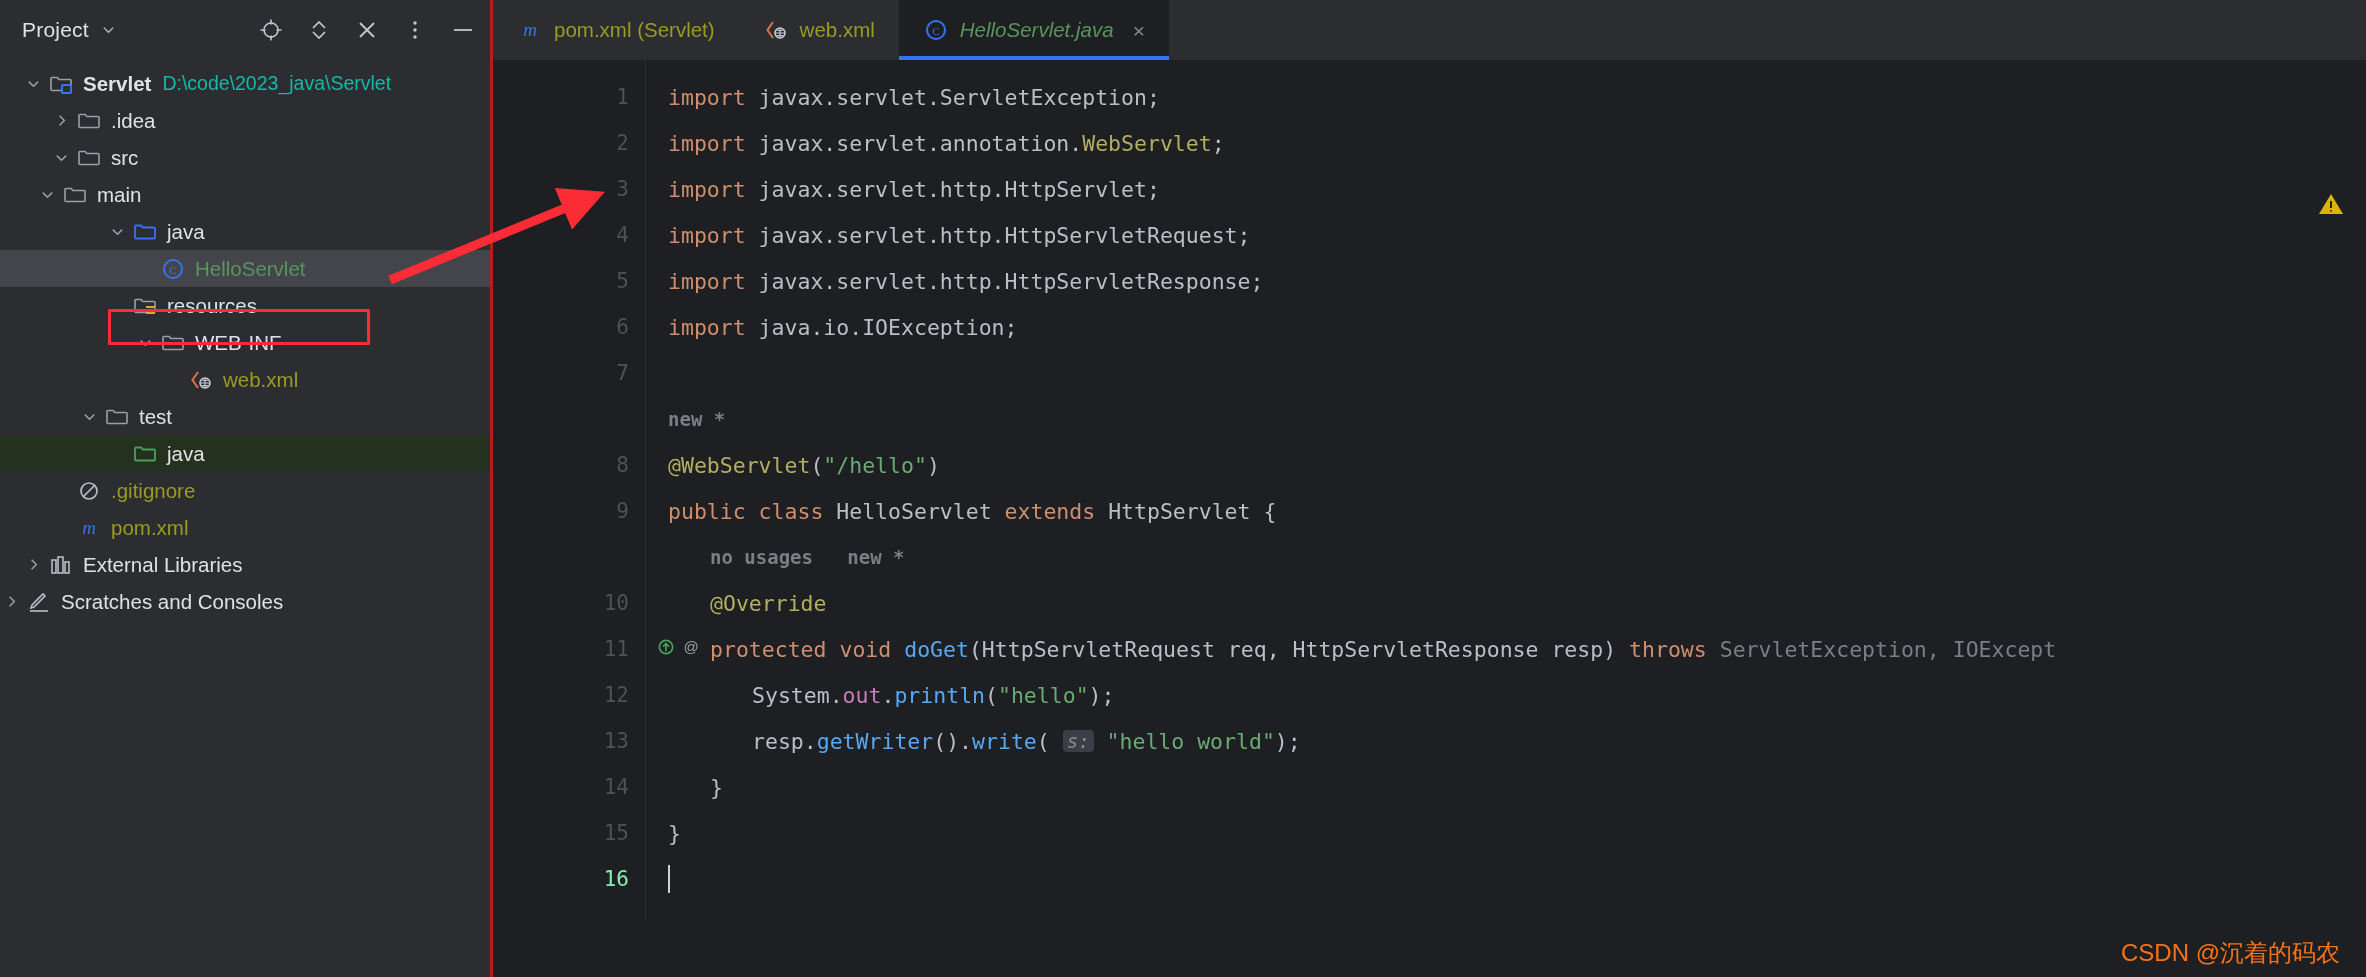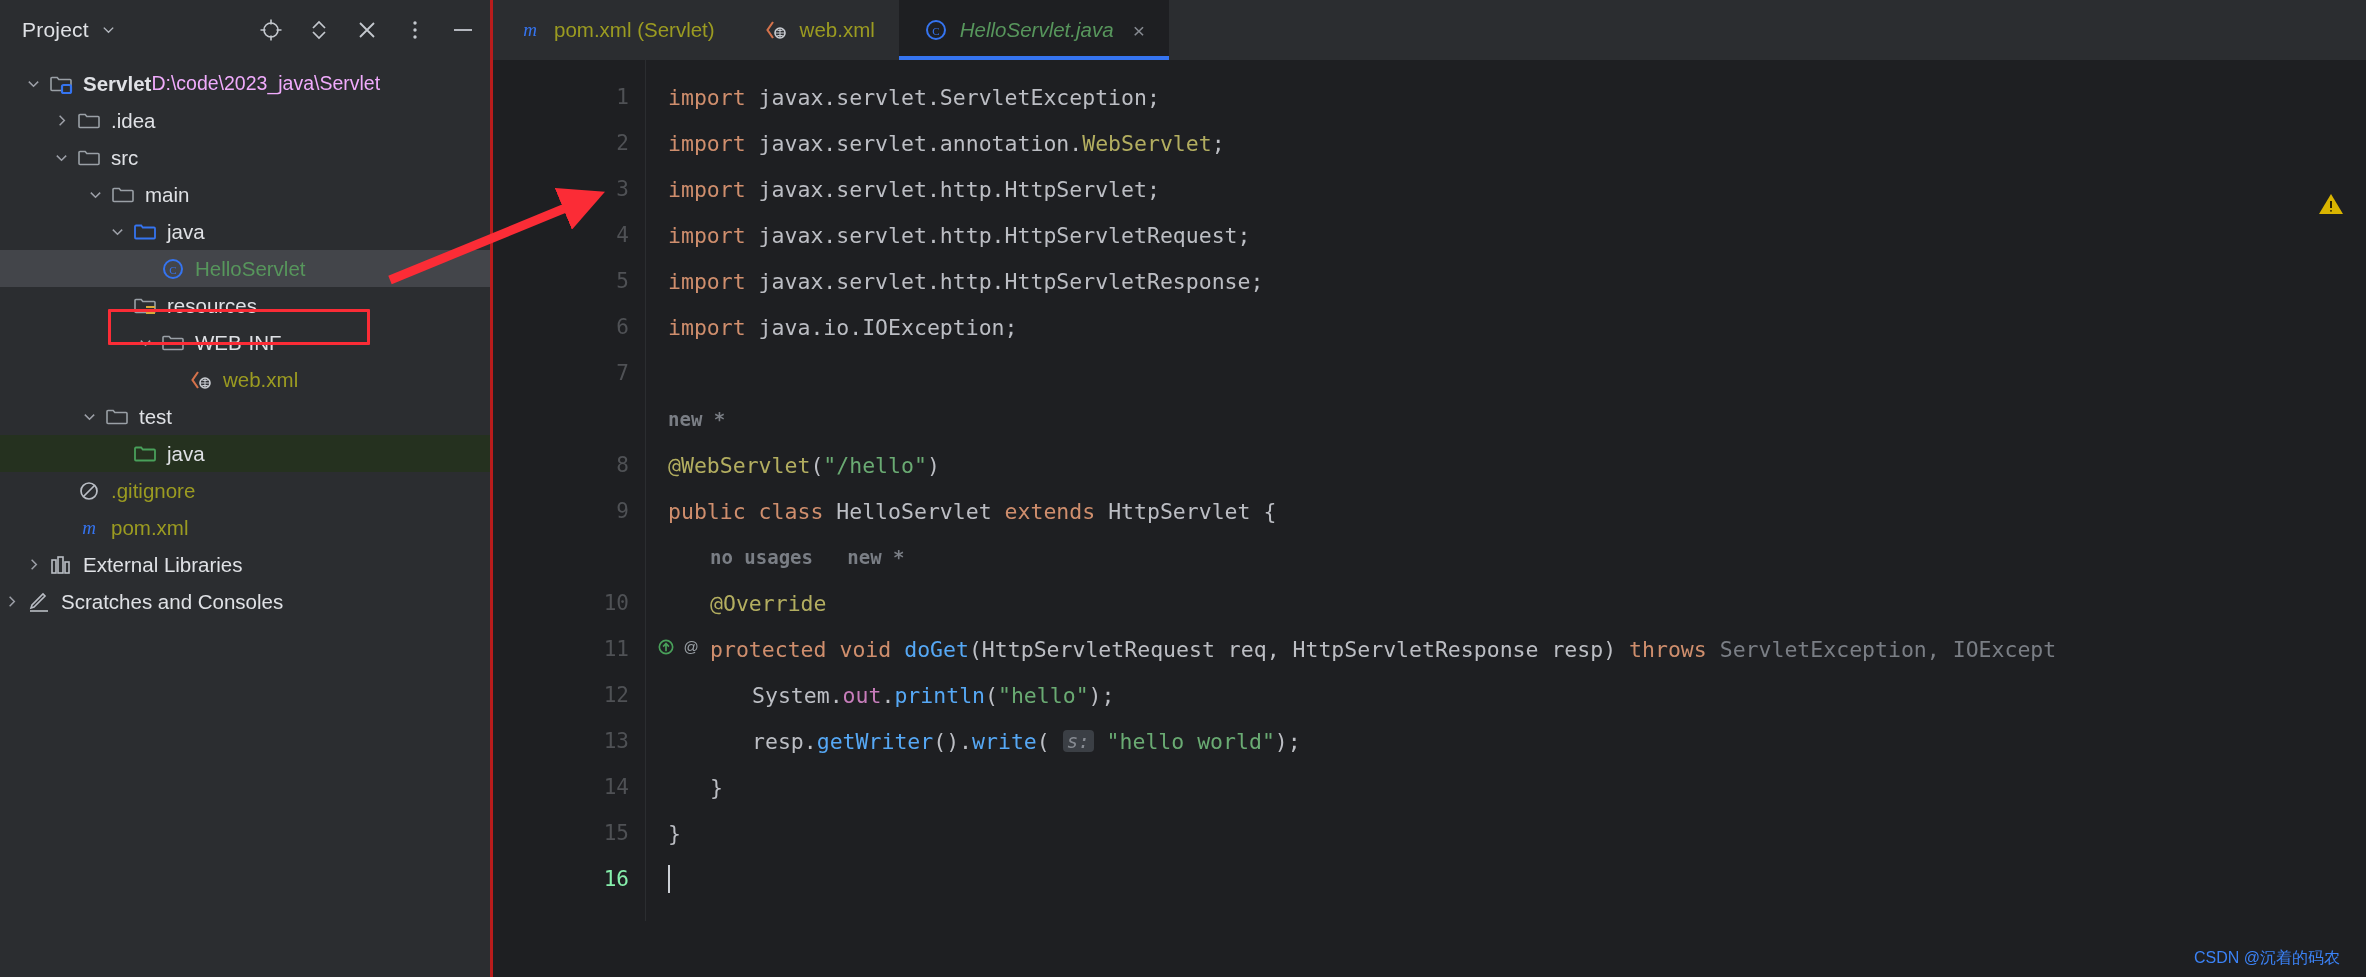--- a/index.html
+++ b/index.html
@@ -44,21 +44,21 @@
     width: 22px; height: 22px; flex: 0 0 22px;
     display: flex; align-items: center; justify-content: center;
     color: #9da0a8; font-size: 15px; margin-right: 4px;
   }
   .arrow.empty { visibility: hidden; }
   .ic { width: 26px; height: 26px; flex: 0 0 26px; margin-right: 9px;
         display: flex; align-items: center; justify-content: center; }
   .ic svg { display: block; }
   .lbl { color: #dfe1e5; }
   .lbl.bold { font-weight: bold; }
-  .path { color: #f0abfc; margin-left: 0; font-size: 19.5px; }
+  .path { color: #14b8a6; margin-left: 11px; font-size: 19.5px; }
   .lbl.green { color: #57965c; }
   .lbl.olive { color: #9b9b21; }
   .row.sel { background: #43454a; }
   .row.testroot { background: #25311f; }
   .row.sel .lbl, .row.testroot .lbl { color: #dfe1e5; }
   .row.sel .lbl.green { color: #57965c; }
 
   
   #red-box {
     position: absolute; border: 3px solid #fb2c36;
@@ -120,21 +120,21 @@
 
   
   #stripe {
     position: absolute; right: 0; top: 60px; bottom: 0; width: 26px;
     background: #1e1f22;
   }
   #warn-ic { position: absolute; right: 22px; top: 72px; }
   
   #watermark {
     position: absolute; right: 26px; bottom: 8px;
-    color: #3b82f6; font-size: 16px; font-family: "Liberation Sans", sans-serif;
+    color: #f97316; font-size: 24px; font-family: "Liberation Sans", sans-serif;
   }
   #bottom-bar { position:absolute; left:0; right:0; bottom:0; height:56px; background:#1e1f22; }
 </style>
 </head>
 <body>
 
 <div id="app">
 
   <div id="project-panel">
 
@@ -214,21 +214,21 @@
               <path d="M3 6l5 5 5-5" fill="none" stroke="#9da0a8" stroke-width="1.6"></path>
             </svg>
           </span>
           <span class="ic">
             <svg width="24" height="24" viewBox="0 0 24 24">
               <path d="M2 6.5a1 1 0 011-1h5.2l1.6 2h11.2a1 1 0 011 1v9a1 1 0 01-1 1H3a1 1 0 01-1-1z" fill="none" stroke="#9aa0a6" stroke-width="1.6"></path>
             </svg>
           </span>
           <span class="lbl">src</span>
         </div>
-        <div class="row" style="padding-left: 84px;">
+        <div class="row" style="padding-left: 36px;">
           <span class="arrow">
             <svg width="15" height="15" viewBox="0 0 16 16">
               <path d="M3 6l5 5 5-5" fill="none" stroke="#9da0a8" stroke-width="1.6"></path>
             </svg>
           </span>
           <span class="ic">
             <svg width="24" height="24" viewBox="0 0 24 24">
               <path d="M2 6.5a1 1 0 011-1h5.2l1.6 2h11.2a1 1 0 011 1v9a1 1 0 01-1 1H3a1 1 0 01-1-1z" fill="none" stroke="#9aa0a6" stroke-width="1.6"></path>
             </svg>
           </span>

